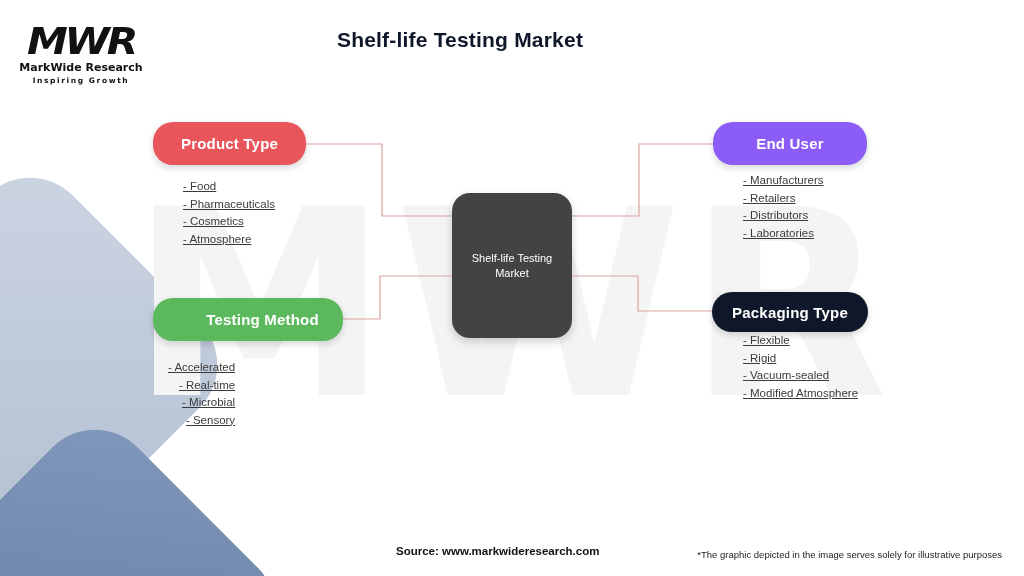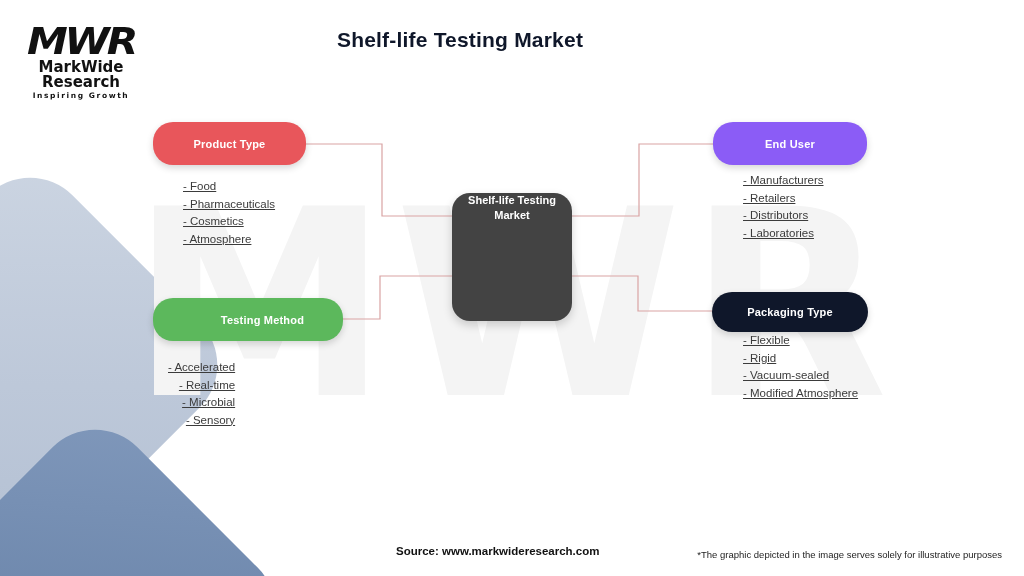--- a/index.html
+++ b/index.html
@@ -73,21 +73,21 @@
     font-size: 38px;
     line-height: 38px;
     letter-spacing: -3px;
     color: #111111;
     font-style: italic;
     transform: scaleX(1.08);
   }
   #logo-name {
     font-family: "DejaVu Sans", sans-serif;
     font-weight: 700;
-    font-size: 15px;
+    font-size: 11px;
     line-height: 15px;
     color: #111111;
     letter-spacing: 0px;
   }
   #logo-tag {
     font-family: "DejaVu Sans", sans-serif;
     font-weight: 700;
     font-size: 7.5px;
     line-height: 12px;
     color: #111111;
@@ -116,45 +116,45 @@
   }
 
   
   .pill {
     position: absolute;
     border-radius: 20px;
     display: flex;
     align-items: center;
     justify-content: center;
     color: #ffffff;
-    font-size: 11px;
+    font-size: 15px;
     font-weight: 700;
     letter-spacing: 0.2px;
     box-shadow: 0 3px 7px rgba(0,0,0,0.16);
   }
   #node-product  { left: 153px; top: 122px; width: 153px; height: 43px; background: #e8565b; }
   #node-testing  { left: 153px; top: 298px; width: 161px; height: 43px; background: #5cb85c; padding-left: 29px; }
   #node-enduser  { left: 713px; top: 122px; width: 154px; height: 43px; background: #8b5cf6; }
   #node-packaging{ left: 712px; top: 292px; width: 156px; height: 40px; background: #0f172a; }
 
   #node-center {
     position: absolute;
     left: 452px;
     top: 193px;
     width: 120px;
-    height: 128px;
+    height: 145px;
     border-radius: 18px;
     background: #434343;
     display: flex;
-    align-items: flex-start;
+    align-items: center;
     justify-content: center;
     text-align: center;
     color: #ffffff;
     font-size: 11px;
-    font-weight: 700;
+    font-weight: 400;
     line-height: 15px;
     box-shadow: 0 4px 10px rgba(0,0,0,0.18);
   }
 
   
   .bullets {
     position: absolute;
     font-size: 11.5px;
     line-height: 17.5px;
     color: #3b3b3b;

